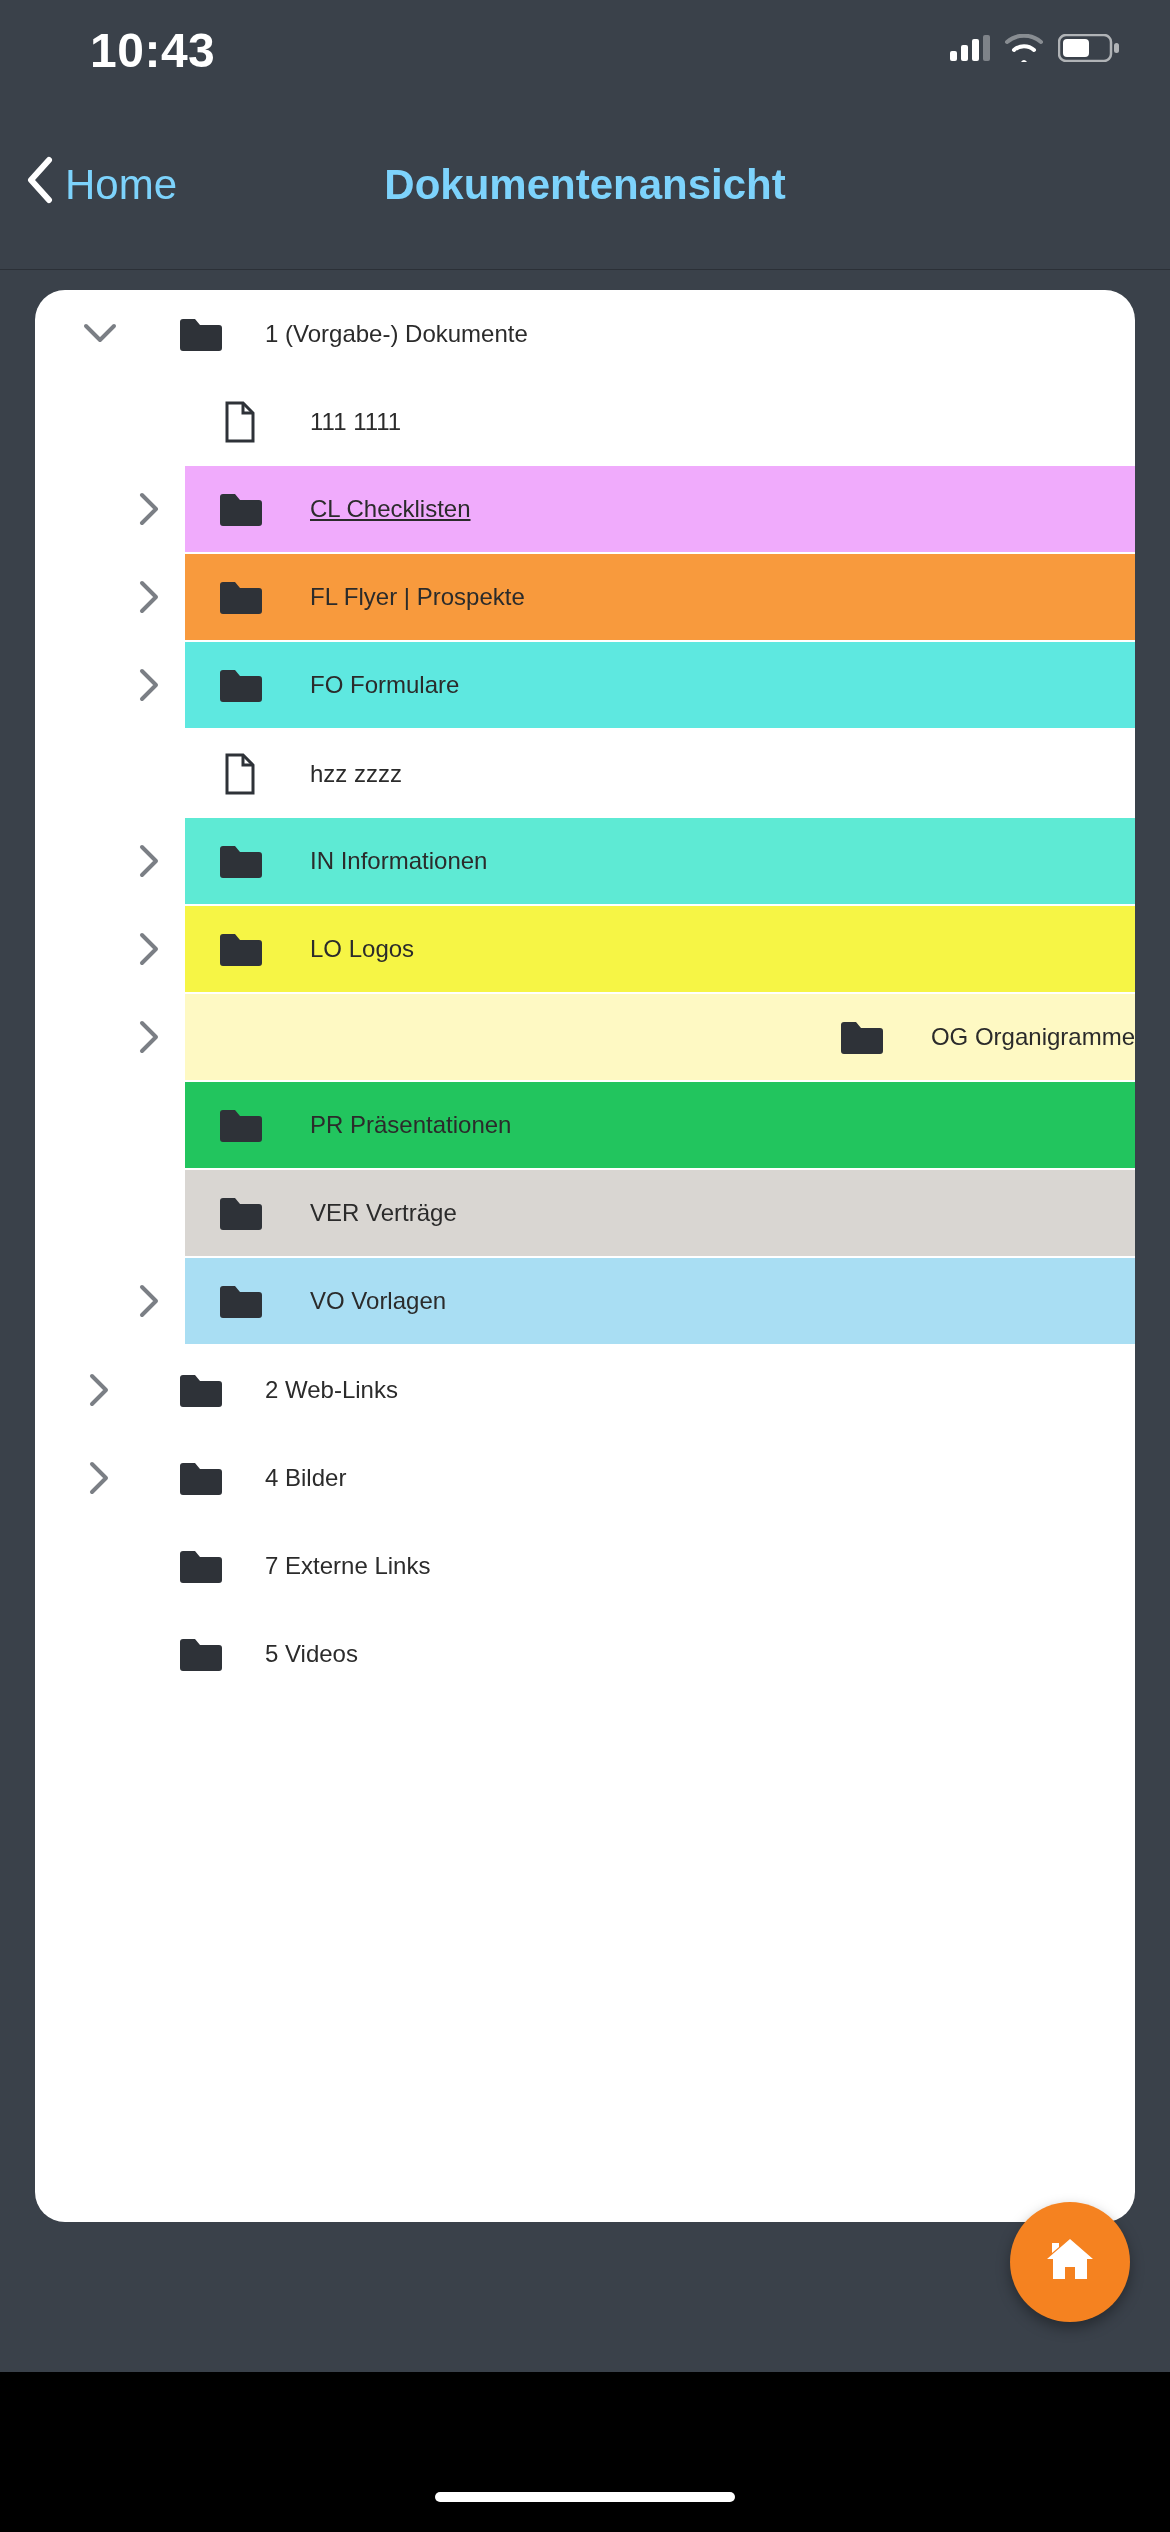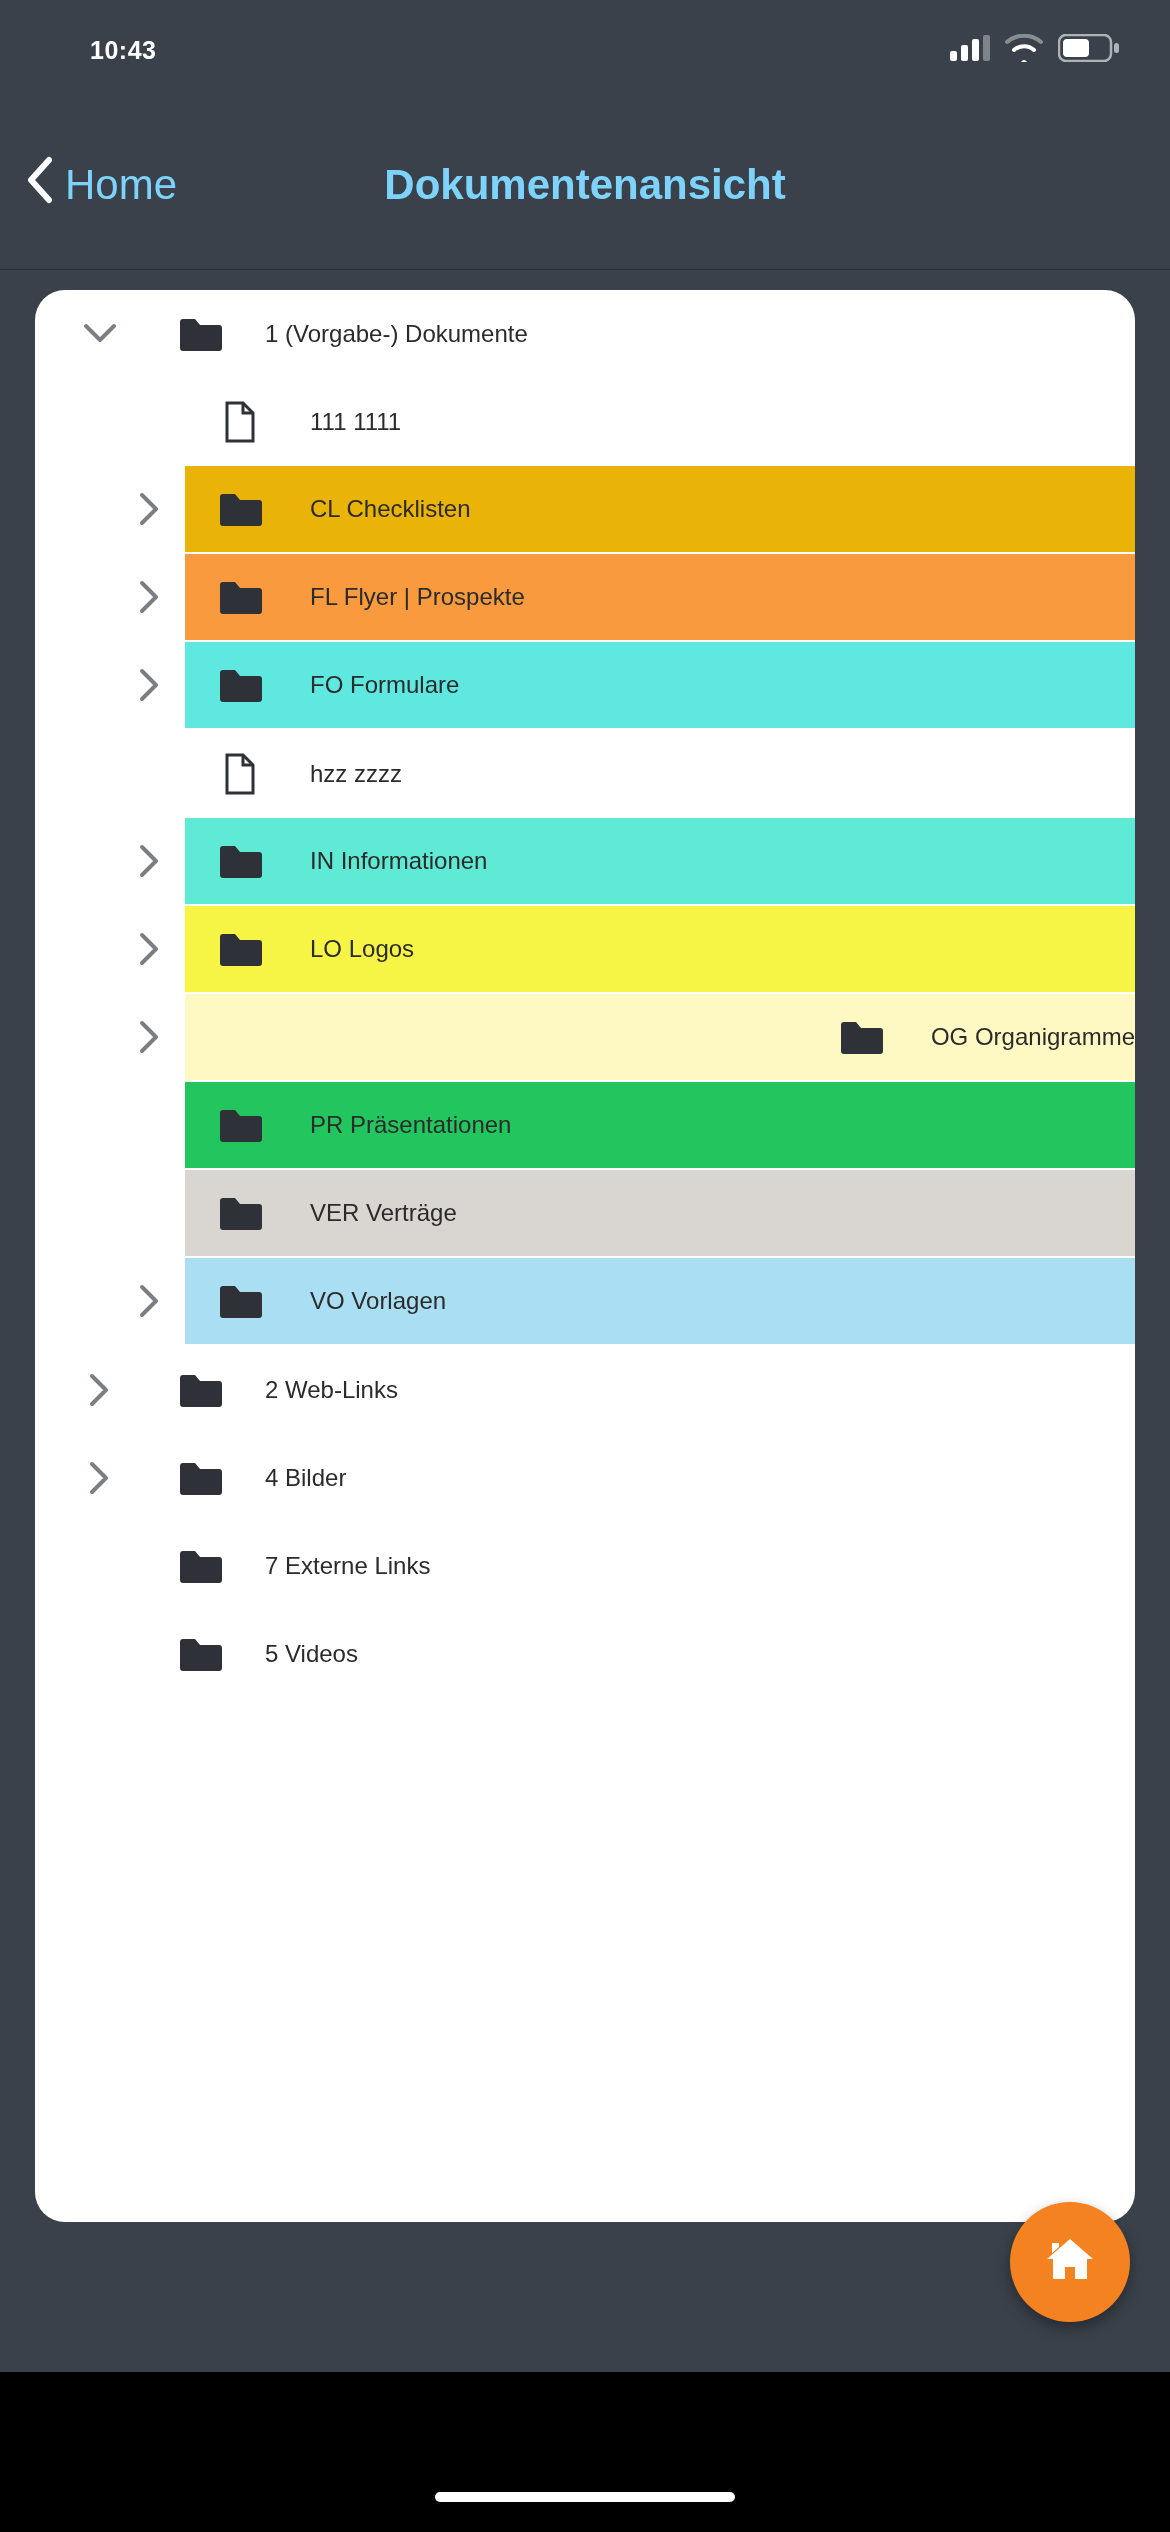--- a/index.html
+++ b/index.html
@@ -1,21 +1,21 @@
 <!DOCTYPE html>
 <html><head>
 <meta charset="utf-8">
 <style>
   * { margin: 0; padding: 0; box-sizing: border-box; }
   html, body { width: 1170px; height: 2532px; font-family: -apple-system, Helvetica, Arial, sans-serif; }
   body { background: #3a414a; position: relative; overflow: hidden; }
 
   
   .status-bar { height: 100px; display: flex; align-items: center; justify-content: space-between; padding: 0 50px 0 90px; color: #fff; }
-  .status-time { font-size: 25px; font-weight: 600; letter-spacing: 0.5px; }
+  .status-time { font-size: 48px; font-weight: 600; letter-spacing: 0.5px; }
   .status-icons { display: flex; align-items: center; gap: 14px; }
 
   
   .nav-bar { height: 170px; display: flex; align-items: center; color: #7dd3fc; position: relative; border-bottom: 1px solid rgba(0,0,0,0.25); }
   .nav-back { display: flex; align-items: center; gap: 10px; font-size: 42px; font-weight: 400; position: absolute; left: 25px; }
   .nav-back svg { flex-shrink: 0; }
   .nav-title { font-size: 42px; font-weight: 600; margin: 0 auto; }
 
   
   .card { position: absolute; top: 290px; left: 35px; right: 35px; bottom: 310px; background: #fff; border-radius: 30px; overflow: hidden; }
@@ -120,21 +120,21 @@
           </div>
           <div class="row-label">111 1111</div>
         </div>
       </div>
       <div class="row lvl1 sep">
         <div class="disclosure">
           <svg width="28" height="40" viewBox="0 0 28 40">
             <polyline points="6,6 20,20 6,34" fill="none" stroke-width="4" stroke-linecap="round" stroke-linejoin="round"></polyline>
           </svg>
         </div>
-        <div class="band" style="background: #eab308;">
+        <div class="band" style="background: #f0abfc; text-decoration: underline;">
           <div class="icon-slot">
             <svg class="folder-icon" viewBox="0 0 44 36">
               <path d="M2 6 a3 3 0 0 1 3-3 h12 l5 6 h19 a3 3 0 0 1 3 3 v20 a3 3 0 0 1 -3 3 h-36 a3 3 0 0 1 -3-3 Z"></path>
             </svg>
           </div>
           <div class="row-label">CL Checklisten</div>
         </div>
       </div>
       <div class="row lvl1 sep">
         <div class="disclosure">

